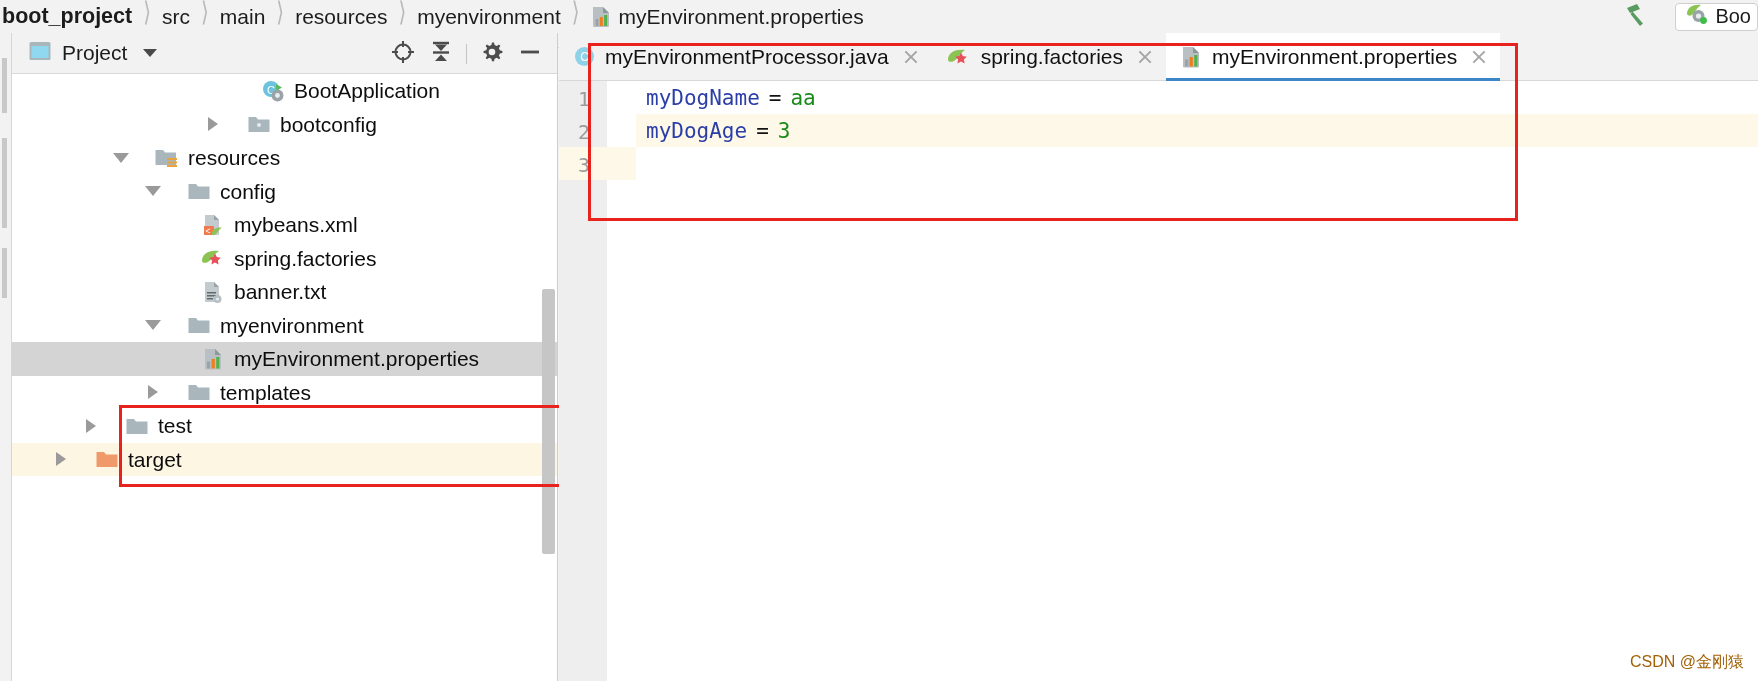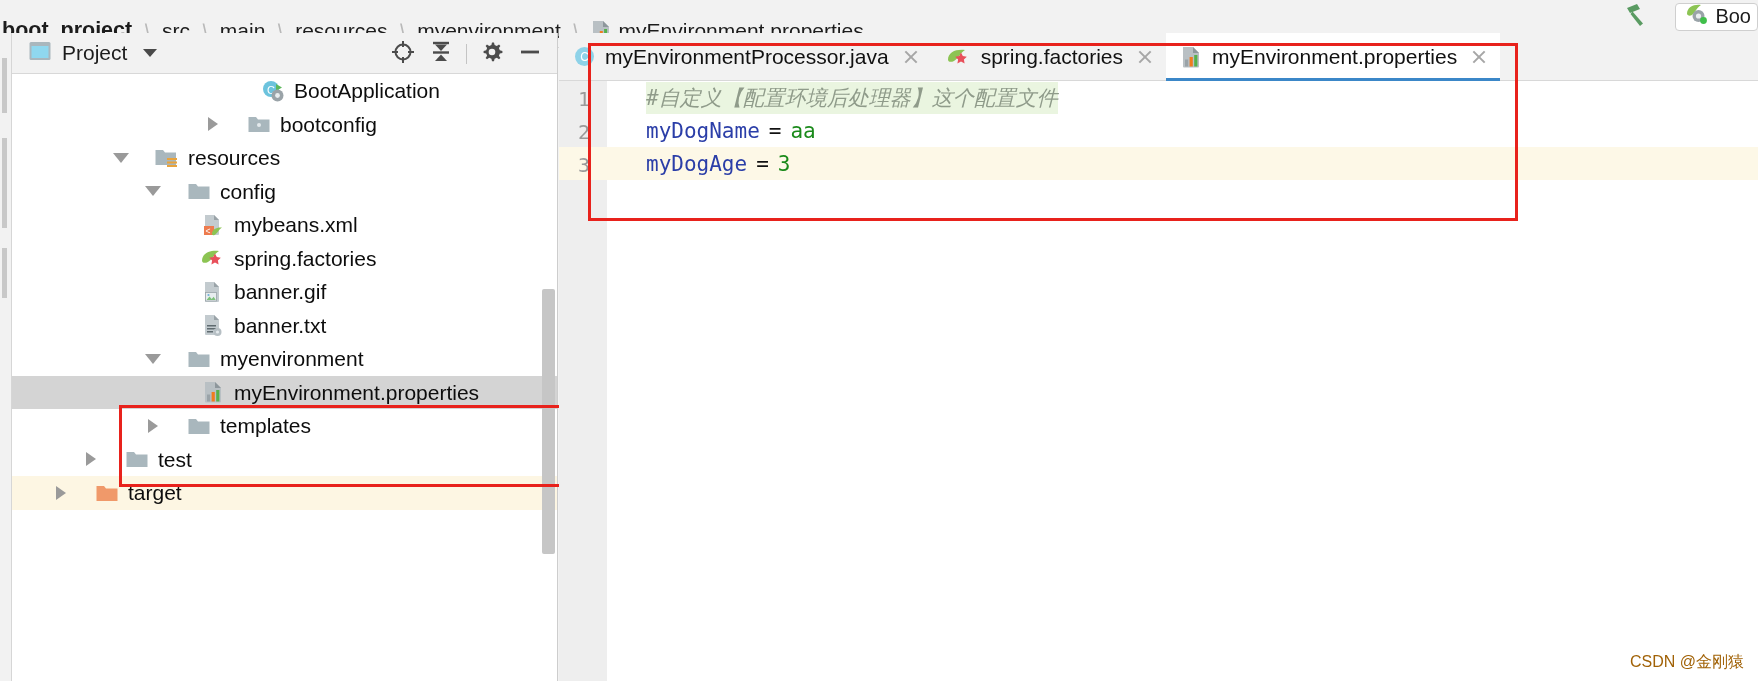--- a/index.html
+++ b/index.html
@@ -7,21 +7,21 @@
     width: 1758px; height: 681px;
     background: #ffffff;
     font-family: "Liberation Sans", sans-serif;
     overflow: hidden;
   }
   #app { position: relative; width: 1758px; height: 681px; background: #f2f2f2; }
 
   
   .navbar {
     position: absolute; left: 0; top: 0; width: 1758px; height: 48px;
-    background: #f2f2f2; display: flex; align-items: flex-end;
+    background: #f2f2f2; display: flex; align-items: flex-start;
     padding-left: 0px; border-bottom: 1px solid #d6d6d6;
   }
   .crumb {
     display: flex; align-items: center; height: 33px;
     font-size: 21px; color: #1c1c1c; white-space: nowrap;
   }
   .crumb.root { font-weight: bold; font-size: 21.5px; padding-left: 2px; }
   .crumb-sep {
     color: #b9b9b9; font-size: 20px; margin: 0 11px; font-weight: 300;
     transform: scaleY(1.35);
@@ -342,32 +342,20 @@
         <span class="node-icon">
           <svg width="26" height="22" viewBox="0 0 26 22">
             <path d="M2 14 C2 6 10 3 19 4 C13 8 13 12 8 15 C5 16.5 2.5 16 2 14 Z" fill="#8cc453"></path>
             <path d="M15 6.5 l1.8 3.6 4 0.6 -2.9 2.8 0.7 4 -3.6-1.9 -3.6 1.9 0.7-4 -2.9-2.8 4-0.6 Z" fill="#e8505b"></path>
           </svg>
         </span>
         <span class="node-label">spring.factories</span>
       </div>
 
 
-      <div class="tree-row" style="padding-left:188px;">
-        <span class="node-icon">
-          <svg width="24" height="24" viewBox="0 0 24 24">
-            <path d="M4 2 h9 l5 5 v14 a1 1 0 0 1 -1 1 H5 a1 1 0 0 1 -1 -1 Z" fill="#c3cbcf"></path>
-            <path d="M13 2 l5 5 h-5 Z" fill="#9aa3a8"></path>
-            <rect x="4.5" y="12.5" width="11" height="8.5" fill="#e8edef" stroke="#9aa3a8" stroke-width="0.8"></rect>
-            <path d="M5.5 20 l3-3.5 2.2 2.4 2-2.2 2 3.3 Z" fill="#7dc17a"></path>
-            <circle cx="7.5" cy="15" r="1.1" fill="#6fb0d8"></circle>
-          </svg>
-        </span>
-        <span class="node-label">banner.gif</span>
-      </div>
 
       <div class="tree-row" style="padding-left:188px;">
         <span class="node-icon">
           <svg width="24" height="24" viewBox="0 0 24 24">
             <path d="M4 2 h9 l5 5 v14 a1 1 0 0 1 -1 1 H5 a1 1 0 0 1 -1 -1 Z" fill="#c3cbcf"></path>
             <path d="M13 2 l5 5 h-5 Z" fill="#9aa3a8"></path>
             <rect x="6" y="12" width="9" height="1.5" fill="#5f6b70"></rect>
             <rect x="6" y="15" width="9" height="1.5" fill="#5f6b70"></rect>
             <rect x="6" y="18" width="6" height="1.5" fill="#5f6b70"></rect>
             <circle cx="16.5" cy="19" r="4" fill="#b6bfc4"></circle>
@@ -495,23 +483,20 @@
         <div class="gutter-rest cream" style="top:66px; height:33px;"></div>
         <div class="gutter-band" style="top:99px; height:501px;"></div>
 
         <div class="gutter-num" style="top:6px;">1</div>
         <div class="gutter-num" style="top:39px;">2</div>
         <div class="gutter-num" style="top:72px;">3</div>
       </div>
 
       <div class="code-lines">
         <div class="cline">
-          <span class="comment-hl">#自定义【配置环境后处理器】这个配置文件</span>
-        </div>
-        <div class="cline">
           <span class="k-key">myDogName</span>
           <span class="k-eq" style="margin:0 9px;">=</span>
           <span class="k-val">aa</span>
         </div>
         <div class="cline cream">
           <span class="k-key">myDogAge</span>
           <span class="k-eq" style="margin:0 9px;">=</span>
           <span class="k-val">3</span>
         </div>
       </div>

